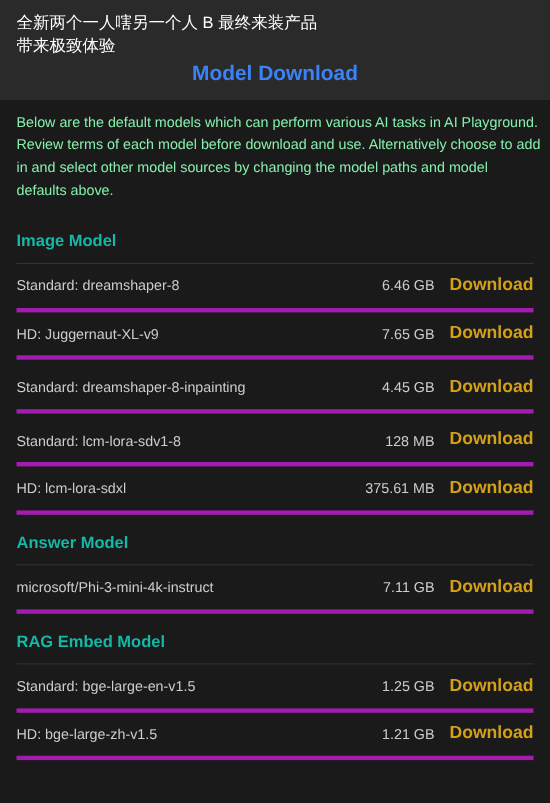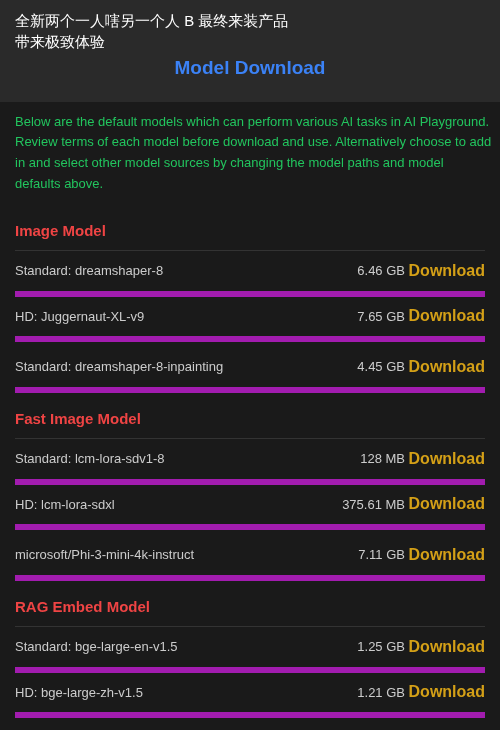--- a/index.html
+++ b/index.html
@@ -13,21 +13,21 @@
       min-height: 730px;
       background-color: #1a1a1a;
       color: #ffffff;
       font-family: -apple-system, BlinkMacSystemFont, 'Segoe UI', sans-serif;
       font-size: 14px;
       line-height: 1.5;
     }
 
     .header-banner {
       background-color: #2a2a2a;
-      padding: 10px 15px 17px 15px;
+      padding: 10px 15px 6px 15px;
       position: relative;
     }
 
     .header-chinese {
       font-size: 15px;
       color: #ffffff;
       font-weight: normal;
       line-height: 1.4;
     }
 
@@ -36,55 +36,56 @@
       font-weight: bold;
       color: #3b82f6;
       text-align: center;
       margin: 2px 0;
     }
 
     .description {
       background-color: #1a1a1a;
       padding: 10px 8px 15px 15px;
       font-size: 13px;
-      color: #22c55e;
+      color: #86efac;
       line-height: 1.6;
     }
 
     .content {
       padding: 0 15px;
     }
 
     .section-header {
       font-size: 15px;
       font-weight: bold;
-      color: #ef4444;
+      color: #14b8a6;
       padding: 10px 0 8px 0;
       border-bottom: 1px solid #333;
     }
 
     .model-row {
       display: flex;
       align-items: center;
       justify-content: space-between;
       padding: 10px 0;
-      border-bottom: 6px solid #a21caf;
+      border-bottom: 4px solid #a21caf;
     }
 
     .model-name {
       flex: 1;
       font-size: 13px;
       color: #cccccc;
     }
 
     .model-size {
       font-size: 13px;
       color: #cccccc;
       width: 90px;
       text-align: right;
+      margin-right: 10px;
     }
 
     .download-btn {
       color: #d4a017;
       font-size: 16px;
       font-weight: bold;
       cursor: pointer;
       width: 80px;
       text-align: right;
       background: none;
@@ -126,34 +127,34 @@
     </div>
     <div>
       <div class="model-row">
         <span class="model-name">Standard: dreamshaper-8-inpainting</span>
         <span class="model-size">4.45 GB</span>
         <button class="download-btn">Download</button>
       </div>
       <div class="section-gap"></div>
     </div>
     <div>
-      <div class="section-header">Fast Image Model</div>
       <div class="model-row">
         <span class="model-name">Standard: lcm-lora-sdv1-8</span>
         <span class="model-size">128 MB</span>
         <button class="download-btn">Download</button>
       </div>
       <div class="model-row">
         <span class="model-name">HD: lcm-lora-sdxl</span>
         <span class="model-size">375.61 MB</span>
         <button class="download-btn">Download</button>
       </div>
       <div class="section-gap"></div>
     </div>
     <div>
+      <div class="section-header">Answer Model</div>
       <div class="model-row">
         <span class="model-name">microsoft/Phi-3-mini-4k-instruct</span>
         <span class="model-size">7.11 GB</span>
         <button class="download-btn">Download</button>
       </div>
       <div class="section-gap"></div>
     </div>
     <div>
       <div class="section-header">RAG Embed Model</div>
       <div class="model-row">

